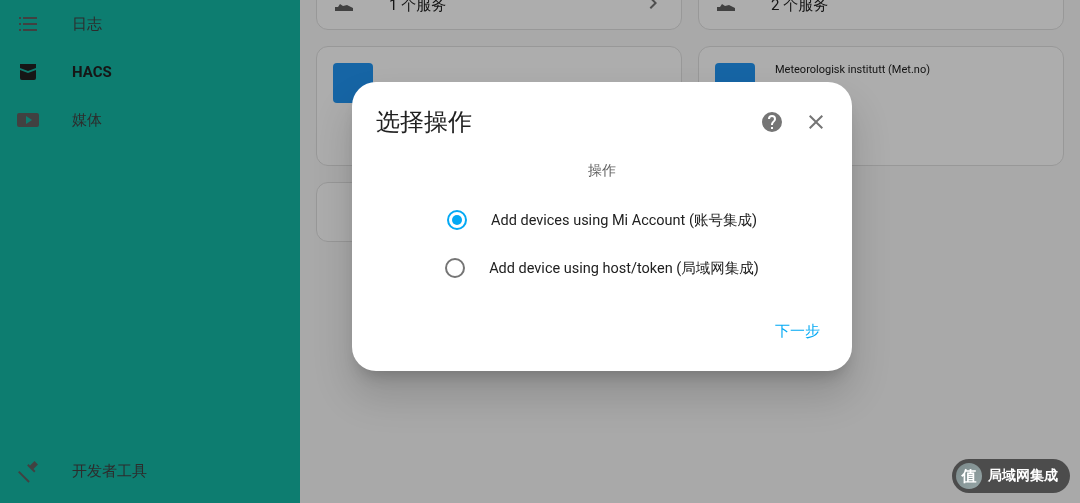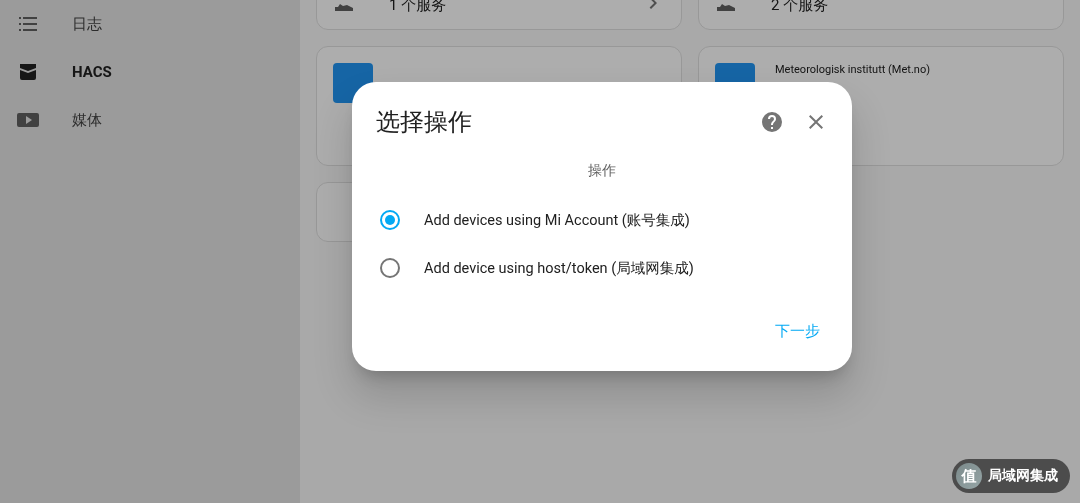--- a/index.html
+++ b/index.html
@@ -12,21 +12,21 @@
       background: #fafafa;
     }
     
     
     .sidebar {
       position: absolute;
       left: 0;
       top: 0;
       width: 300px;
       height: 503px;
-      background: #e5e5e5;
+      background: #14b8a6;
       padding: 0;
     }
     .sidebar-item {
       display: flex;
       align-items: center;
       height: 48px;
       padding-left: 16px;
       cursor: pointer;
       color: #616161;
     }
@@ -145,21 +145,21 @@
     }
     .dialog-header-icons .hdr-icon svg { fill: #757575; width: 24px; height: 24px; }
     
     .section-label {
       font-size: 14px;
       color: #616161;
       margin-bottom: 16px;
       text-align: center;
     }
     
-    .radio-group { display: flex; flex-direction: column; }
+    .radio-group { display: flex; flex-direction: column; align-items: center; }
     .radio-option {
       display: flex;
       align-items: center;
       padding: 14px 4px;
       cursor: pointer;
     }
     .radio {
       width: 20px; height: 20px;
       border: 2px solid #757575;
       border-radius: 50%;
@@ -238,20 +238,30 @@
       </span>
       <span class="label">HACS</span>
     </div>
     <div class="sidebar-item">
       <span class="icon">
         <svg viewBox="0 0 24 24">
             <path d="M3 5h18a2 2 0 0 1 2 2v10a2 2 0 0 1-2 2H3a2 2 0 0 1-2-2V7a2 2 0 0 1 2-2m7 3v8l6-4-6-4Z"></path>
           </svg>
       </span>
       <span class="label">媒体</span>
+    </div>
+  </div>
+  <div class="sidebar-bottom">
+    <div class="sidebar-item">
+      <span class="icon">
+        <svg viewBox="0 0 24 24">
+            <path d="m13.8 22.3-1.4 1.4L2 13.3l1.4-1.4 10.4 10.4M17.5 10 22 5.5 18.5 2 14 6.5l-1.5-1.5-1.4 1.4 7 7 1.4-1.4L17.5 10Z"></path>
+          </svg>
+      </span>
+      <span class="label">开发者工具</span>
     </div>
   </div>
 </div>
 
 <div class="main">
 
   <div class="card-row" style="margin-top:-20px;">
     <div class="card">
       <div class="card-header">
         <span class="card-icon">

